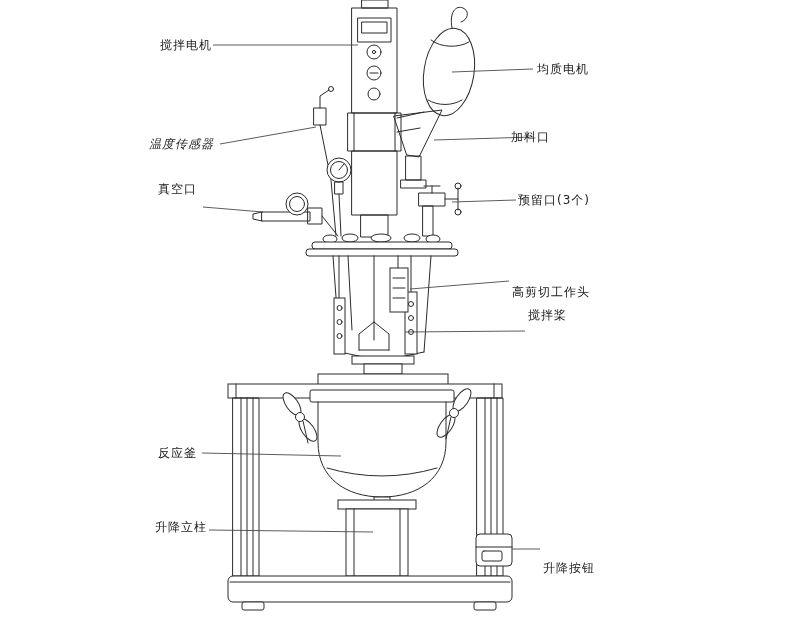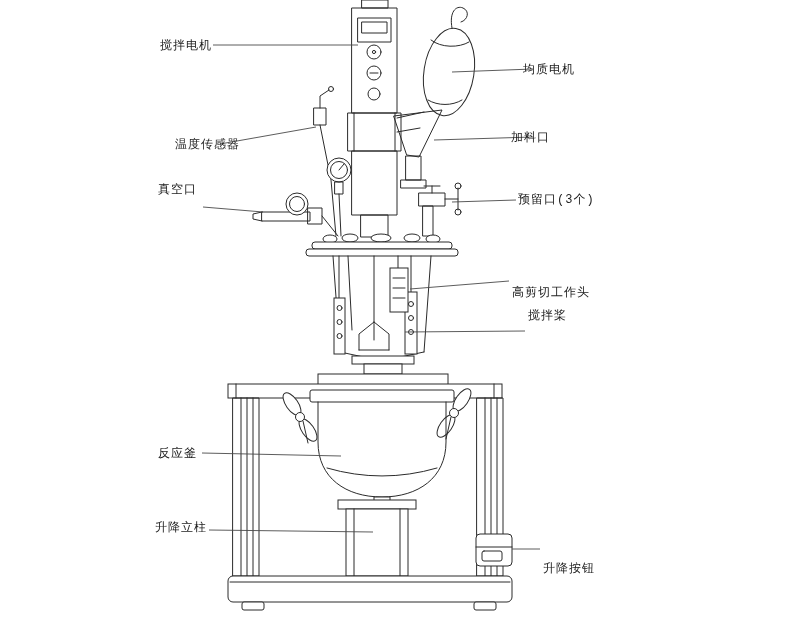--- a/index.html
+++ b/index.html
@@ -233,24 +233,24 @@
       <line class="leader" x1="452" y1="202" x2="516" y2="200"></line>
       <line class="leader" x1="410" y1="289" x2="509" y2="281"></line>
       <line class="leader" x1="405" y1="332" x2="525" y2="331"></line>
       <line class="leader" x1="202" y1="453" x2="341" y2="456"></line>
       <line class="leader" x1="209" y1="530" x2="373" y2="532"></line>
       <line class="leader" x1="512" y1="549" x2="540" y2="549"></line>
     </g>
   </svg>
 
   <div class="part-label" style="left:160px; top:38px;">搅拌电机</div>
-  <div class="part-label" style="left:523px; top:62px;text-align:right;">均质电机</div>
-  <div class="part-label" style="left:175px; top:137px;">温度传感器</div>
+  <div class="part-label" style="left:537px; top:62px;text-align:right;">均质电机</div>
+  <div class="part-label" style="left:149px; top:137px;font-style:italic;">温度传感器</div>
   <div class="part-label" style="left:511px; top:130px;">加料口</div>
   <div class="part-label" style="left:158px; top:182px;">真空口</div>
-  <div class="part-label" style="left:518px; top:193px;font-family:Liberation Mono, monospace;">预留口(3个)</div>
+  <div class="part-label" style="left:518px; top:193px;">预留口(3个)</div>
   <div class="part-label" style="left:512px; top:273px;margin-top:12px;">高剪切工作头</div>
   <div class="part-label" style="left:528px; top:308px;">搅拌桨</div>
   <div class="part-label" style="left:158px; top:446px;text-align:right;">反应釜</div>
   <div class="part-label" style="left:155px; top:520px;">升降立柱</div>
   <div class="part-label" style="left:543px; top:561px;">升降按钮</div>
 
 </div>
 
 </body></html>

